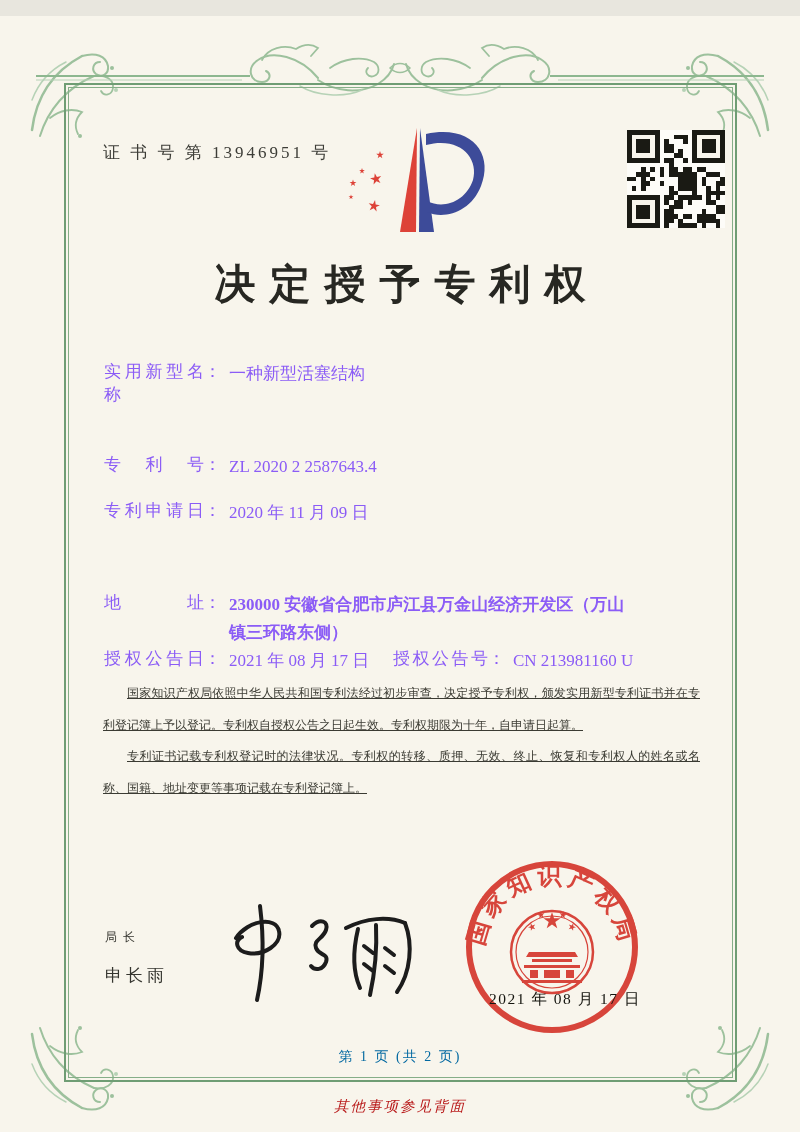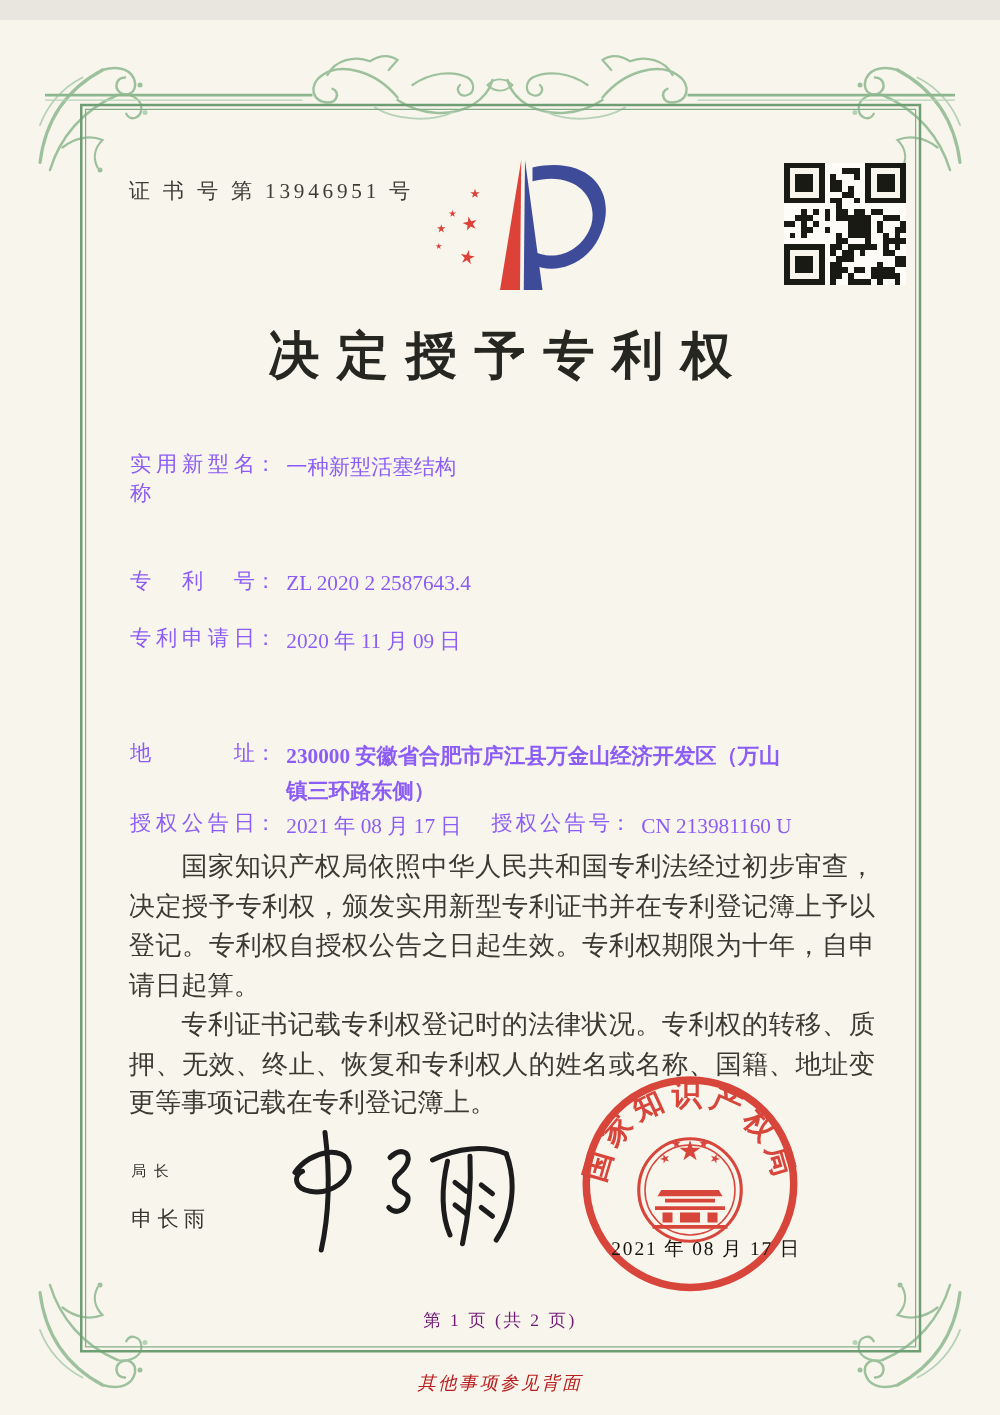--- a/index.html
+++ b/index.html
@@ -19,30 +19,30 @@
   .doc-title{position:absolute;left:0;right:0;top:241px;text-align:center;
     font-size:41px;font-weight:bold;letter-spacing:14px;text-indent:14px;color:#272722;}
   .frow{position:absolute;left:104px;font-size:17px;color:#8b5cf6;}
   .flabel{display:inline-block;width:100px;text-align:justify;text-align-last:justify;vertical-align:top;}
   .colon{vertical-align:top;padding-right:8px;}
   .fvalue{display:inline-block;vertical-align:top;line-height:28px;}
   .fvalue.addr{width:410px;font-weight:bold;}
   .grant2{position:absolute;left:289px;top:0;white-space:nowrap;}
   .grant2 .flabel{width:95px;}
   .body-text{position:absolute;left:103px;top:662px;width:597px;
-    font-size:21px;line-height:31.5px;text-align:justify;color:#3b3b33;}
+    font-size:12px;line-height:31.5px;text-align:justify;color:#3b3b33;text-decoration:underline;}
   .body-text p{margin:0;text-indent:2em;}
   .signoff-title{position:absolute;left:105px;top:913px;font-size:12px;letter-spacing:6px;}
   .signoff-name{position:absolute;left:105px;top:948px;font-size:17px;letter-spacing:4px;}
   .signature{position:absolute;left:208px;top:882px;width:220px;height:112px;z-index:3;}
   .seal{position:absolute;left:462px;top:841px;width:180px;height:180px;opacity:.93;z-index:2;}
   .seal-date{position:absolute;left:489px;top:973px;font-size:15.5px;letter-spacing:1.5px;
     color:#15150f;z-index:3;white-space:nowrap;}
   .page-info{position:absolute;left:0;right:0;top:1032px;text-align:center;
-    font-size:14px;letter-spacing:2px;color:#701a75;}
+    font-size:14px;letter-spacing:2px;color:#0369a1;}
   .back-note{position:absolute;left:0;right:0;top:1081px;text-align:center;
     font-size:14.5px;font-style:italic;letter-spacing:2px;color:#b91c1c;z-index:2;}
 </style>
 </head>
 <body>
 
 <div class="page">
 
   <svg class="ornament-layer" width="800" height="1132" viewBox="0 0 800 1132">
     <defs>

